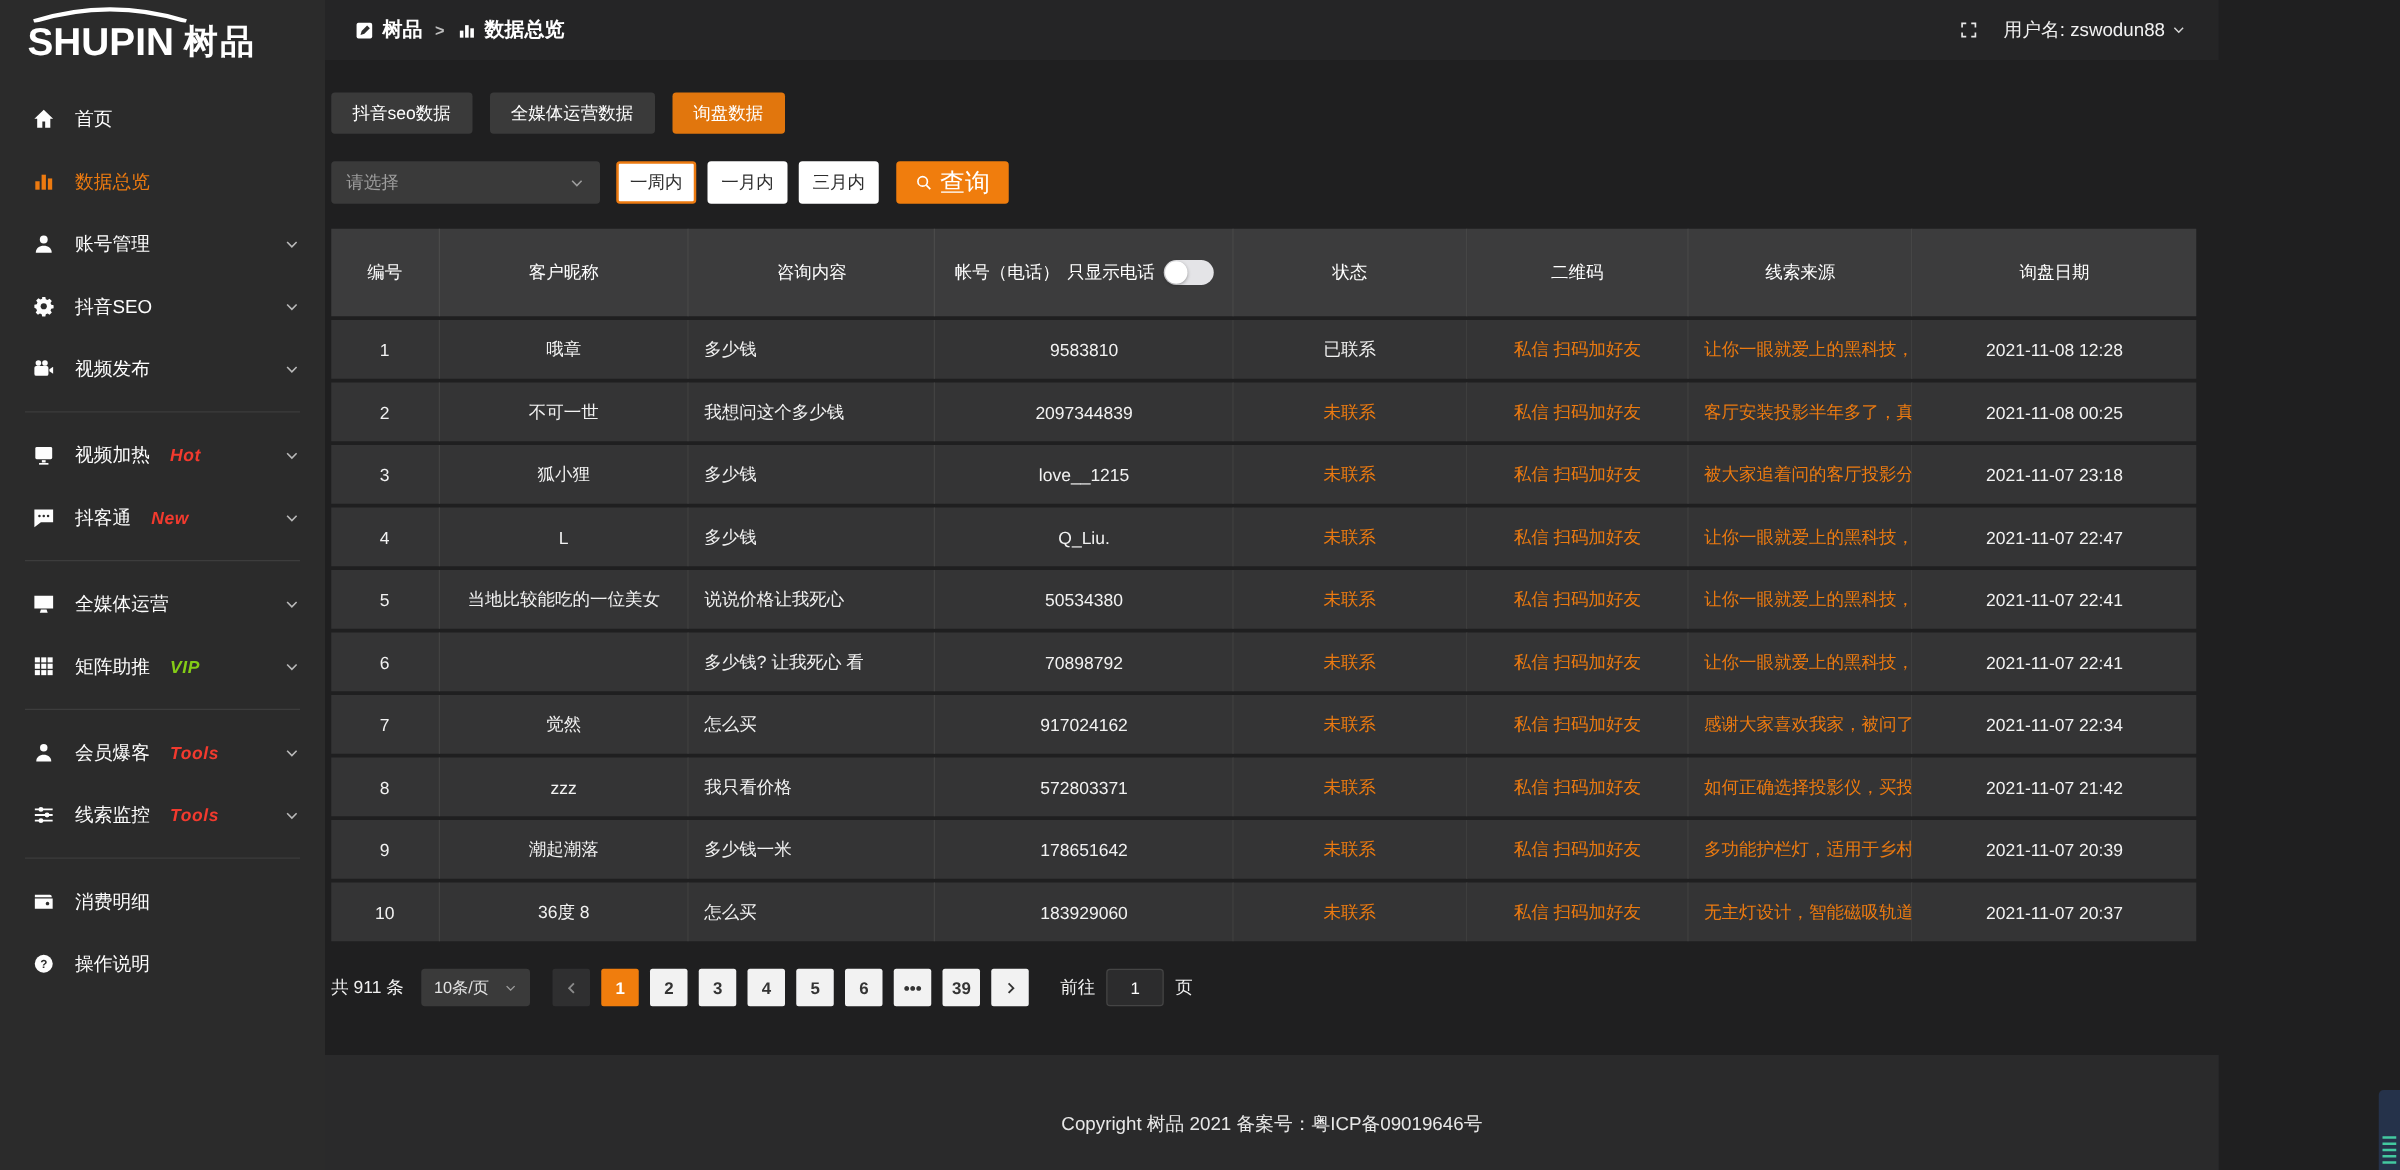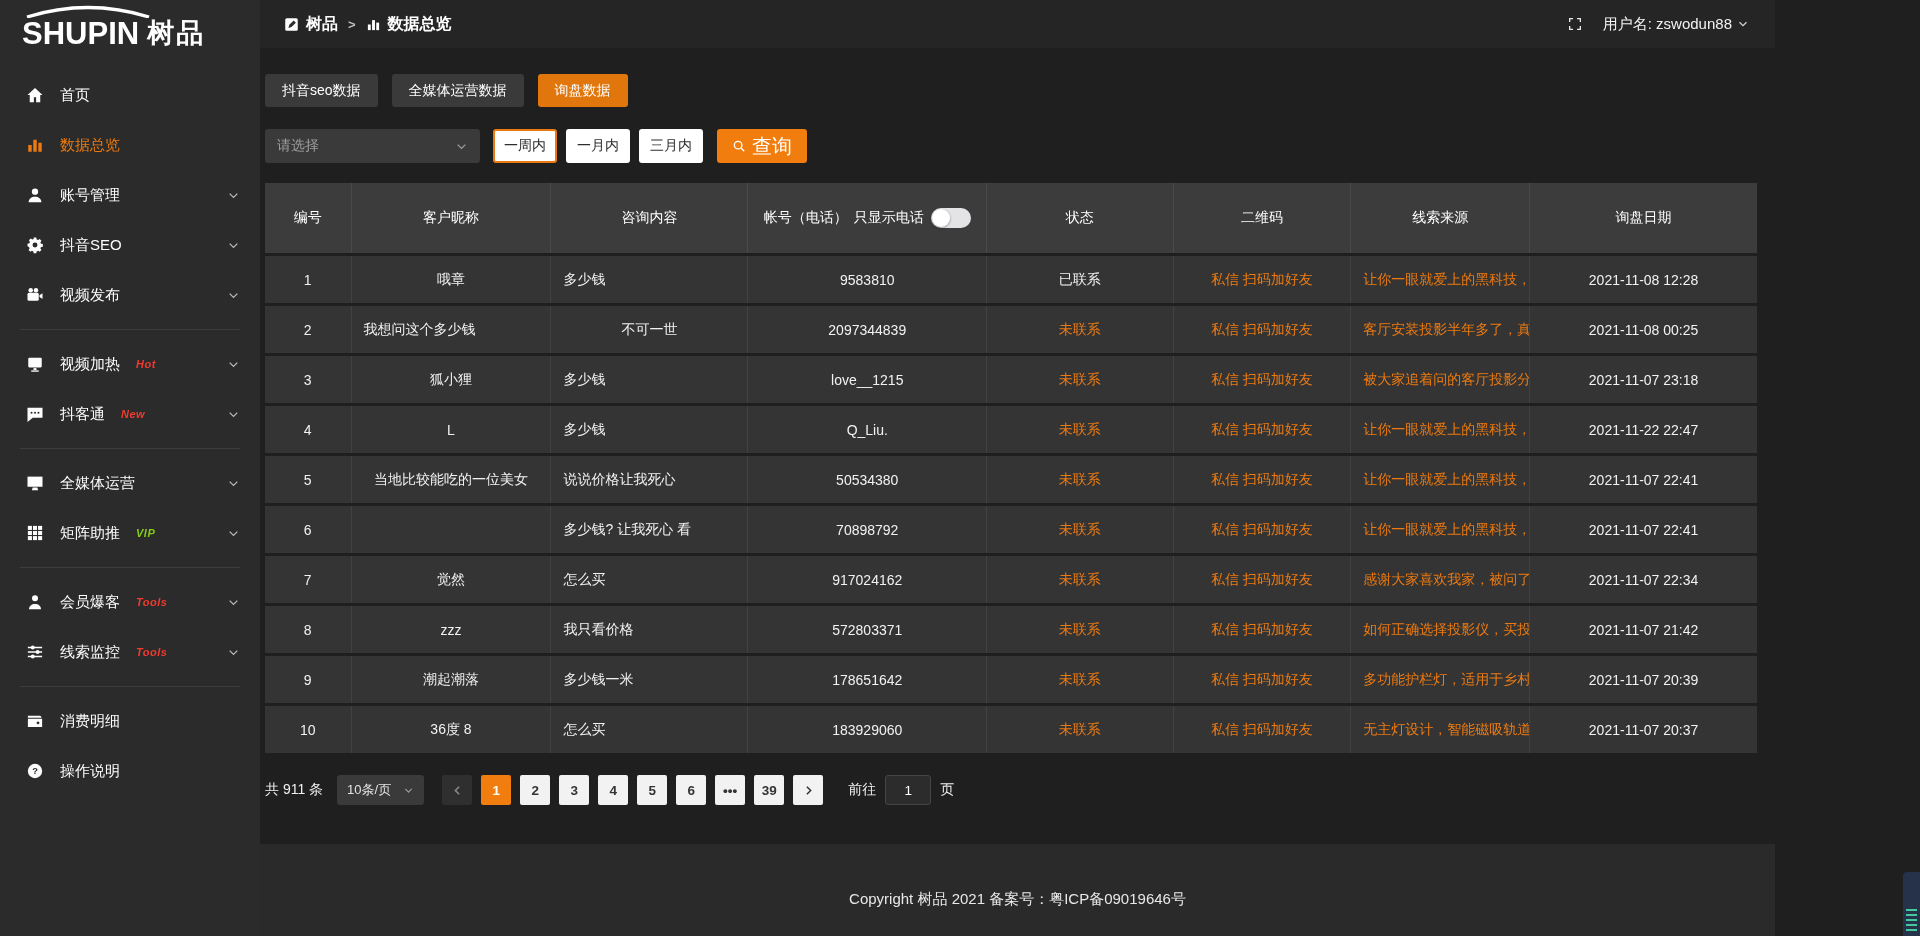--- a/index.html
+++ b/index.html
@@ -16,21 +16,21 @@
   .sidebar { width:260px; flex-shrink:0; background:#2b2b2b; display:flex; flex-direction:column; }
   .logo { height:58px; display:flex; align-items:center; padding-left:22px; position:relative; cursor:pointer; }
   .logo-arc { position:absolute; left:24px; top:5px; width:128px; height:13px; }
   .logo-en { font-weight:900; font-size:31px; letter-spacing:0px; color:#fff; line-height:1; margin-top:8px; }
   .logo-cn { font-weight:900; font-size:27px; color:#fff; margin-left:8px; margin-top:8px; letter-spacing:2px; }
   .menu { padding-top:12px; flex:1; }
   .menu-item { height:50px; display:flex; align-items:center; padding:0 20px 0 26px; font-size:15px; color:#fdfdfd; cursor:pointer; }
   .menu-item.active { color:#ec7a10; }
   .mi-icon { width:18px; height:18px; margin-right:16px; flex-shrink:0; }
   .mi-label { white-space:nowrap; }
-  .badge { font-style:italic; font-weight:bold; font-size:11px; margin-left:16px; letter-spacing:.5px; }
+  .badge { font-style:italic; font-weight:bold; font-size:14px; margin-left:16px; letter-spacing:.5px; }
   .badge.red { color:#f23a2e; }
   .badge.yellow { color:#84cc16; }
   .mi-chevron { margin-left:auto; width:13px; height:13px; color:#b9b9b9; }
   .divider { height:1px; background:#3d3d3d; margin:9px 20px; }
 
   
   .main { flex:1; display:flex; flex-direction:column; min-width:0; }
 
   .topbar { height:48px; background:#252526; display:flex; align-items:center; padding:0 26px 0 24px; flex-shrink:0; }
   .breadcrumb { display:flex; align-items:center; gap:10px; }
@@ -403,22 +403,22 @@
               <div class="cell">哦章</div>
               <div class="cell left">多少钱</div>
               <div class="cell">9583810</div>
               <div class="cell">已联系</div>
               <div class="cell orange link">私信 扫码加好友</div>
               <div class="cell left orange link">让你一眼就爱上的黑科技，能...</div>
               <div class="cell">2021-11-08 12:28</div>
             </div>
             <div class="trow">
               <div class="cell">2</div>
+              <div class="cell">不可一世</div>
               <div class="cell left">我想问这个多少钱</div>
-              <div class="cell">不可一世</div>
               <div class="cell">2097344839</div>
               <div class="cell orange">未联系</div>
               <div class="cell orange link">私信 扫码加好友</div>
               <div class="cell left orange link">客厅安装投影半年多了，真实...</div>
               <div class="cell">2021-11-08 00:25</div>
             </div>
             <div class="trow">
               <div class="cell">3</div>
               <div class="cell">狐小狸</div>
               <div class="cell left">多少钱</div>
@@ -429,21 +429,21 @@
               <div class="cell">2021-11-07 23:18</div>
             </div>
             <div class="trow">
               <div class="cell">4</div>
               <div class="cell">L</div>
               <div class="cell left">多少钱</div>
               <div class="cell">Q_Liu.</div>
               <div class="cell orange">未联系</div>
               <div class="cell orange link">私信 扫码加好友</div>
               <div class="cell left orange link">让你一眼就爱上的黑科技，能...</div>
-              <div class="cell">2021-11-22 22:47</div>
+              <div class="cell">2021-11-07 22:47</div>
             </div>
             <div class="trow">
               <div class="cell">5</div>
               <div class="cell">当地比较能吃的一位美女</div>
               <div class="cell left">说说价格让我死心</div>
               <div class="cell">50534380</div>
               <div class="cell orange">未联系</div>
               <div class="cell orange link">私信 扫码加好友</div>
               <div class="cell left orange link">让你一眼就爱上的黑科技，能...</div>
               <div class="cell">2021-11-07 22:41</div>

